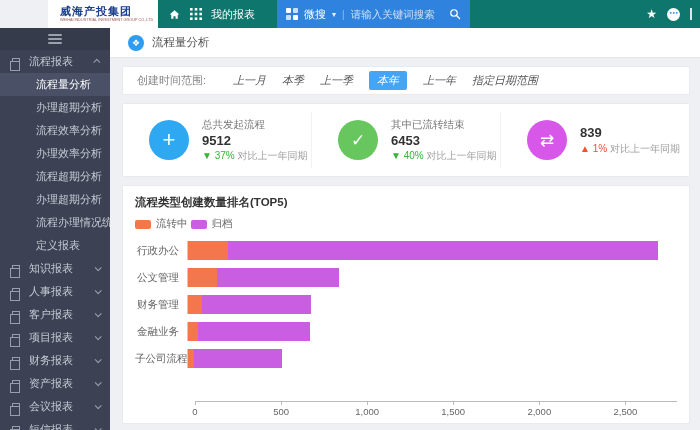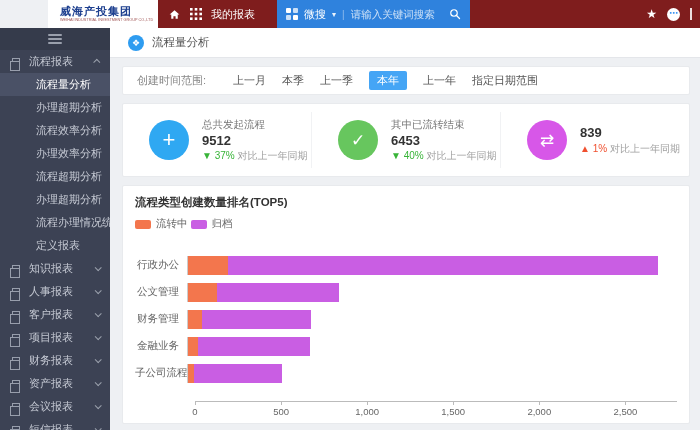--- a/index.html
+++ b/index.html
@@ -5,21 +5,21 @@
   * { margin:0; padding:0; box-sizing:border-box; }
   html,body { width:700px; height:430px; overflow:hidden; background:#eef0f3;
     font-family:"Liberation Sans","DejaVu Sans",sans-serif; }
 
   
   .topbar { display:flex; height:28px;margin-left:48px; }
   .logo { width:110px; background:#fff; display:flex; align-items:center; gap:4px; padding-left:8px; }
   .logo-text { display:flex; flex-direction:column; line-height:1; }
   .logo-title { font-size:11px; font-weight:bold; color:#1d3f8f; letter-spacing:1px; }
   .logo-sub { font-size:4px; color:#a05555; transform:scale(.95); transform-origin:left; margin-top:1px; white-space:nowrap; }
-  .bluebar { flex:1; background:#7f1d1d; display:flex; align-items:center; padding:0 8px 0 10px; color:#fff; }
+  .bluebar { flex:1; background:#0f766e; display:flex; align-items:center; padding:0 8px 0 10px; color:#fff; }
   .nav-ico { display:flex; align-items:center; margin-right:9px; }
   .nav-label { font-size:11px; margin-right:6px; white-space:nowrap; }
   .search-box { background:#2f82dd; height:28px; display:flex; align-items:center; gap:6px; padding:0 9px; margin-left:16px; }
   .search-box .mod-label { font-size:11px; }
   .search-box .chev-dn { font-size:8px; opacity:.9; }
   .search-box .vdiv { color:rgba(255,255,255,.45); font-size:10px; }
   .search-input { background:transparent; border:none; outline:none; width:92px; font-size:10.5px; color:#fff; }
   .search-input::placeholder { color:rgba(255,255,255,.75); }
   .tb-right { margin-left:auto; display:flex; align-items:center; gap:10px; }
   .star { font-size:12px; color:#fff; }
@@ -55,42 +55,42 @@
     font-size:9px; line-height:16px; text-align:center; }
   .ph-title { font-size:11.5px; color:#555; }
   .content { flex:1; padding:8px 10px 6px 12px; display:flex; flex-direction:column; overflow:hidden; }
   .panel { background:#fff; border:1px solid #e8eaed; border-radius:2px; }
 
   
   .filter-row { height:27px; display:flex; align-items:center; padding:0 14px; font-size:11px; }
   .filter-row + .filter-row { border-top:1px solid #f1f2f4; }
   .filter-label { width:96px; color:#888; flex-shrink:0; }
   .filter-opts { display:flex; align-items:center; gap:16px; }
-  .filter-opt { color:#555; cursor:pointer; white-space:nowrap; }
+  .filter-opt { color:#555; cursor:pointer; white-space:nowrap;font-style:italic; }
   .filter-opt.selected { background:#45a5f5; color:#fff; padding:2px 8px; border-radius:2px; }
 
   
   .stats { margin-top:8px; height:74px; display:flex; align-items:center; overflow:hidden; }
   .stat-card { flex:1; display:flex; align-items:center; gap:13px; padding-left:26px; height:56px; min-width:0; }
   .stat-card + .stat-card { border-left:1px solid #f1f2f4; }
   .stat-circle { width:40px; height:40px; border-radius:50%; color:#fff; display:flex;
     align-items:center; justify-content:center; flex-shrink:0; }
   .stat-texts { display:flex; flex-direction:column; line-height:1.35; min-width:0; white-space:nowrap; }
   .stat-title { font-size:10.5px; color:#777; }
   .stat-value { font-size:13px; font-weight:bold; color:#333; }
   .stat-delta { font-size:10px; color:#a0a0a0; }
   .stat-delta b { font-weight:normal; }
 
   
   .chart-panel { margin-top:8px; flex:1; display:flex; flex-direction:column; padding:9px 12px 4px 12px; overflow:hidden; }
   .chart-title { font-size:11.5px; font-weight:bold; color:#333; }
   .legend { display:flex; justify-content:flex-start; gap:3px; margin-top:7px; }
   .legend-item { display:flex; align-items:center; gap:5px; font-size:10.5px; color:#666; }
   .legend-swatch { width:16px; height:9px; border-radius:2px; }
-  .chart-body { flex:1; margin-top:6px; display:flex; flex-direction:column; justify-content:center; }
+  .chart-body { flex:1; margin-top:6px; display:flex; flex-direction:column; justify-content:flex-start; }
   .bar-row { display:flex; align-items:center; height:27px; }
   .bar-label { width:52px; text-align:right; padding-right:8px; font-size:10.5px; color:#666; flex-shrink:0; white-space:nowrap; }
   .bar-track { flex:1; height:19px; border-left:1px solid #ccc; display:flex; }
   .bar-seg { height:100%; }
   .axis { margin-left:60px; height:18px; position:relative; border-top:1px solid #bbb; flex-shrink:0; }
   .axis-tick { position:absolute; top:0; width:1px; height:3px; background:#bbb; }
   .axis-lab { position:absolute; top:4px; transform:translateX(-50%); font-size:9.5px; color:#666; }
 </style>
 </head>
 <body>

